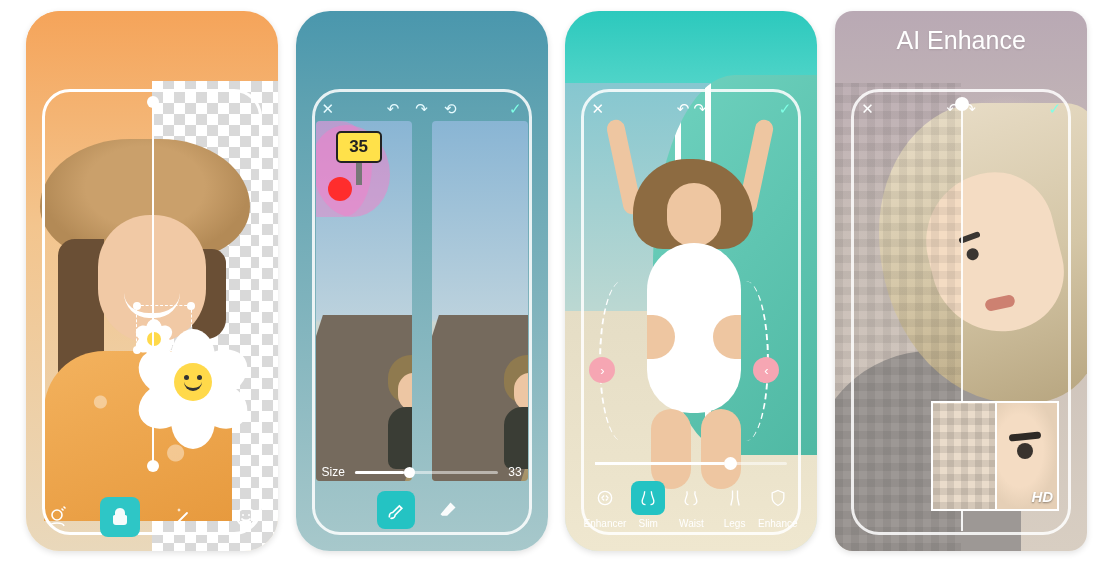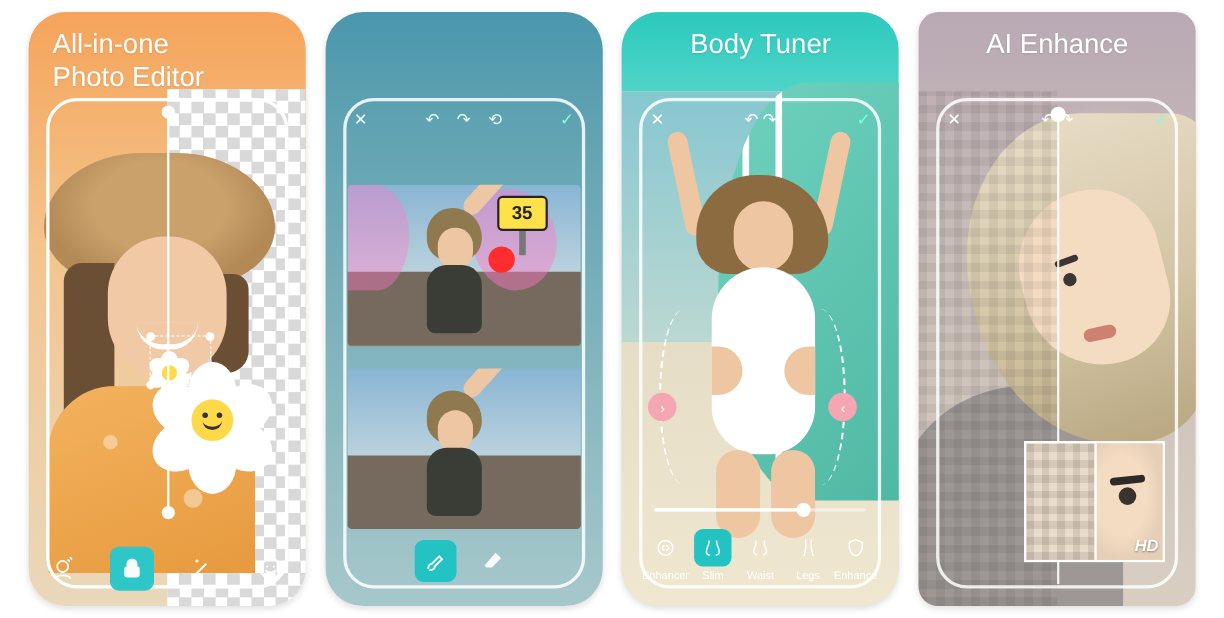--- a/index.html
+++ b/index.html
@@ -123,21 +123,21 @@
   }
   .c1 .tool{ color:#fff; width:40px;height:40px; display:flex;align-items:center;justify-content:center; border-radius:8px;}
   .c1 .tool.active{ background:#2ec6c6; }
   .c1 .tooltip{
     position:absolute; bottom:64px; left:82px;
     background:#2ec6c6; color:#fff; font-size:12px; padding:4px 8px; border-radius:6px;
   }
   .c1 .tooltip::after{content:"";position:absolute;left:14px;bottom:-5px;border:5px solid transparent;border-top-color:#2ec6c6;}
   
   .c2 { background: linear-gradient(180deg,#4a97ad 0%,#5fa2b1 18%,#a7c8cb 100%); }
-  .c2 .stack{ position:absolute; left:20px; right:20px; top:110px; bottom:70px; display:flex; flex-direction:column; gap:20px;margin-top:47px;}
+  .c2 .stack{ position:absolute; left:20px; right:20px; top:110px; bottom:70px; display:flex; flex-direction:row; gap:20px;}
   .c2 .photo{ flex:1; border-radius:4px; position:relative; overflow:hidden;}
   .c2 .sky{position:absolute;inset:0;background:linear-gradient(#89b5d4,#bcd2dd 55%,#cdd7d2 56%,#a59166 100%);}
   .c2 .road{position:absolute;left:-20px;right:-20px;bottom:0;height:46%;background:#756a5d;transform:skewX(-18deg);}
   .c2 .person{position:absolute;left:58px;bottom:14px;width:76px;height:112px;}
   .c2 .p-hair{position:absolute;left:14px;top:0;width:50px;height:48px;background:#8f7a4f;border-radius:26px 30px 22px 22px;}
   .c2 .p-face{position:absolute;left:24px;top:18px;width:32px;height:38px;background:#edc6a3;border-radius:18px;}
   .c2 .p-body{position:absolute;left:14px;top:52px;width:50px;height:62px;background:#3a3d35;border-radius:18px 18px 8px 8px;}
   .c2 .p-arm{position:absolute;left:50px;top:-4px;width:54px;height:16px;background:#edc6a3;border-radius:10px;transform:rotate(-48deg);transform-origin:left;}
   .c2 .sign{position:absolute;right:30px;top:10px;width:46px;height:54px;}
   .c2 .sign .board{width:46px;height:32px;background:#ffe14a;border:2px solid #222;border-radius:5px;display:flex;align-items:center;justify-content:center;font-weight:700;font-size:17px;color:#222;}
@@ -258,22 +258,20 @@
         <div class="petal p5"></div>
         <div class="petal p6"></div>
       <div class="center">
           <span class="eye l"></span>
           <span class="eye r"></span>
           <span class="smile"></span>
         </div>
     </div>
     <div class="divider"></div>
   </div>
-  <div class="card-title" style="text-align:left;padding-left:22px;white-space:pre-line;">All-in-one
-Photo Editor</div>
   <div class="phone-frame"></div>
   <div class="tooltip">Remove BG</div>
   <div class="toolbar">
     <div class="tool">
       <svg width="24" height="24" viewBox="0 0 24 24" fill="none" stroke="white" stroke-width="1.6">
           <circle cx="12" cy="10" r="5"></circle>
           <path d="M5 21c1-4 13-4 14 0"></path>
           <path d="M17 4l1 1M19 2l1 1" stroke-linecap="round"></path>
         </svg>
     </div>
@@ -330,20 +328,28 @@
     <div class="photo">
       <div class="sky"></div>
         <div class="road"></div>
       <div class="person">
         <div class="p-arm"></div>
           <div class="p-hair"></div>
           <div class="p-face"></div>
           <div class="p-body"></div>
       </div>
     </div>
+  </div>
+  <div class="size-row">
+    <span>Size</span>
+    <div class="track">
+        <div class="fill"></div>
+        <div class="knob"></div>
+      </div>
+    <span>33</span>
   </div>
   <div class="tools">
     <div class="tbtn active">
       <svg width="20" height="20" viewBox="0 0 24 24" fill="none" stroke="white" stroke-width="2" stroke-linecap="round">
           <path d="M4 20c0-3 2-5 4-5l8-8 3 3-8 8c0 2-2 4-5 4"></path>
         </svg>
     </div>
     <div class="tbtn">
       <svg width="20" height="20" viewBox="0 0 24 24" fill="white">
           <path d="M15 3l6 6-10 10H5l-2-2 12-14z" opacity="0.95"></path>
@@ -367,21 +373,20 @@
         <div class="w3-cut"></div>
         <div class="w3-cut r"></div>
       </div>
     <div class="w3-thigh"></div>
       <div class="w3-thigh r"></div>
   </div>
   <div class="curve l"></div>
   <div class="curve r"></div>
   <div class="knob3 l">›</div>
   <div class="knob3 r">‹</div>
-  <div class="card-title">Body Tuner</div>
   <div class="top-icos">
     <span>✕</span>
     <span class="mid">
       <span>↶</span>
       <span>↷</span>
     </span>
     <span style="color:#7fffe6">✓</span>
   </div>
   <div class="slider3">
       <div class="fill"></div>

